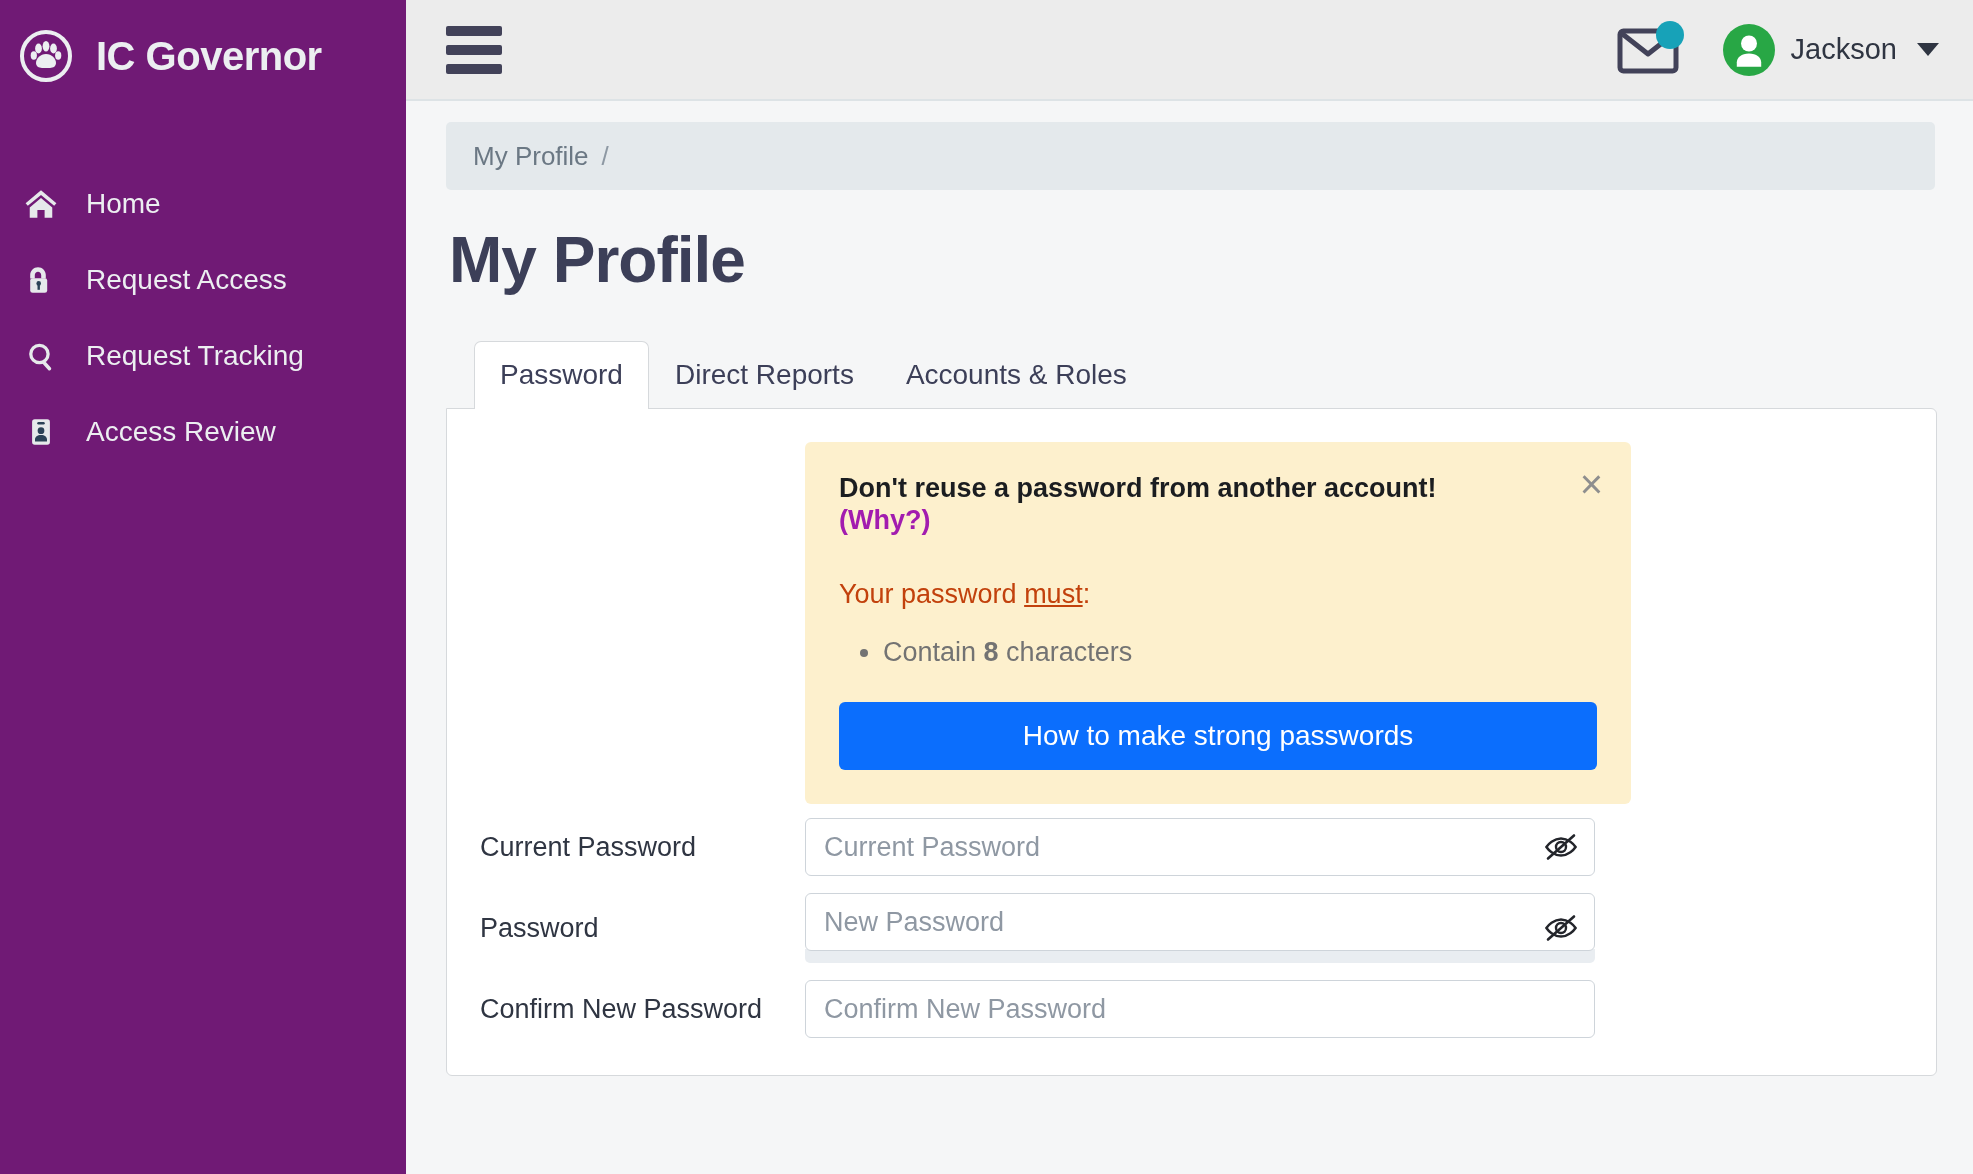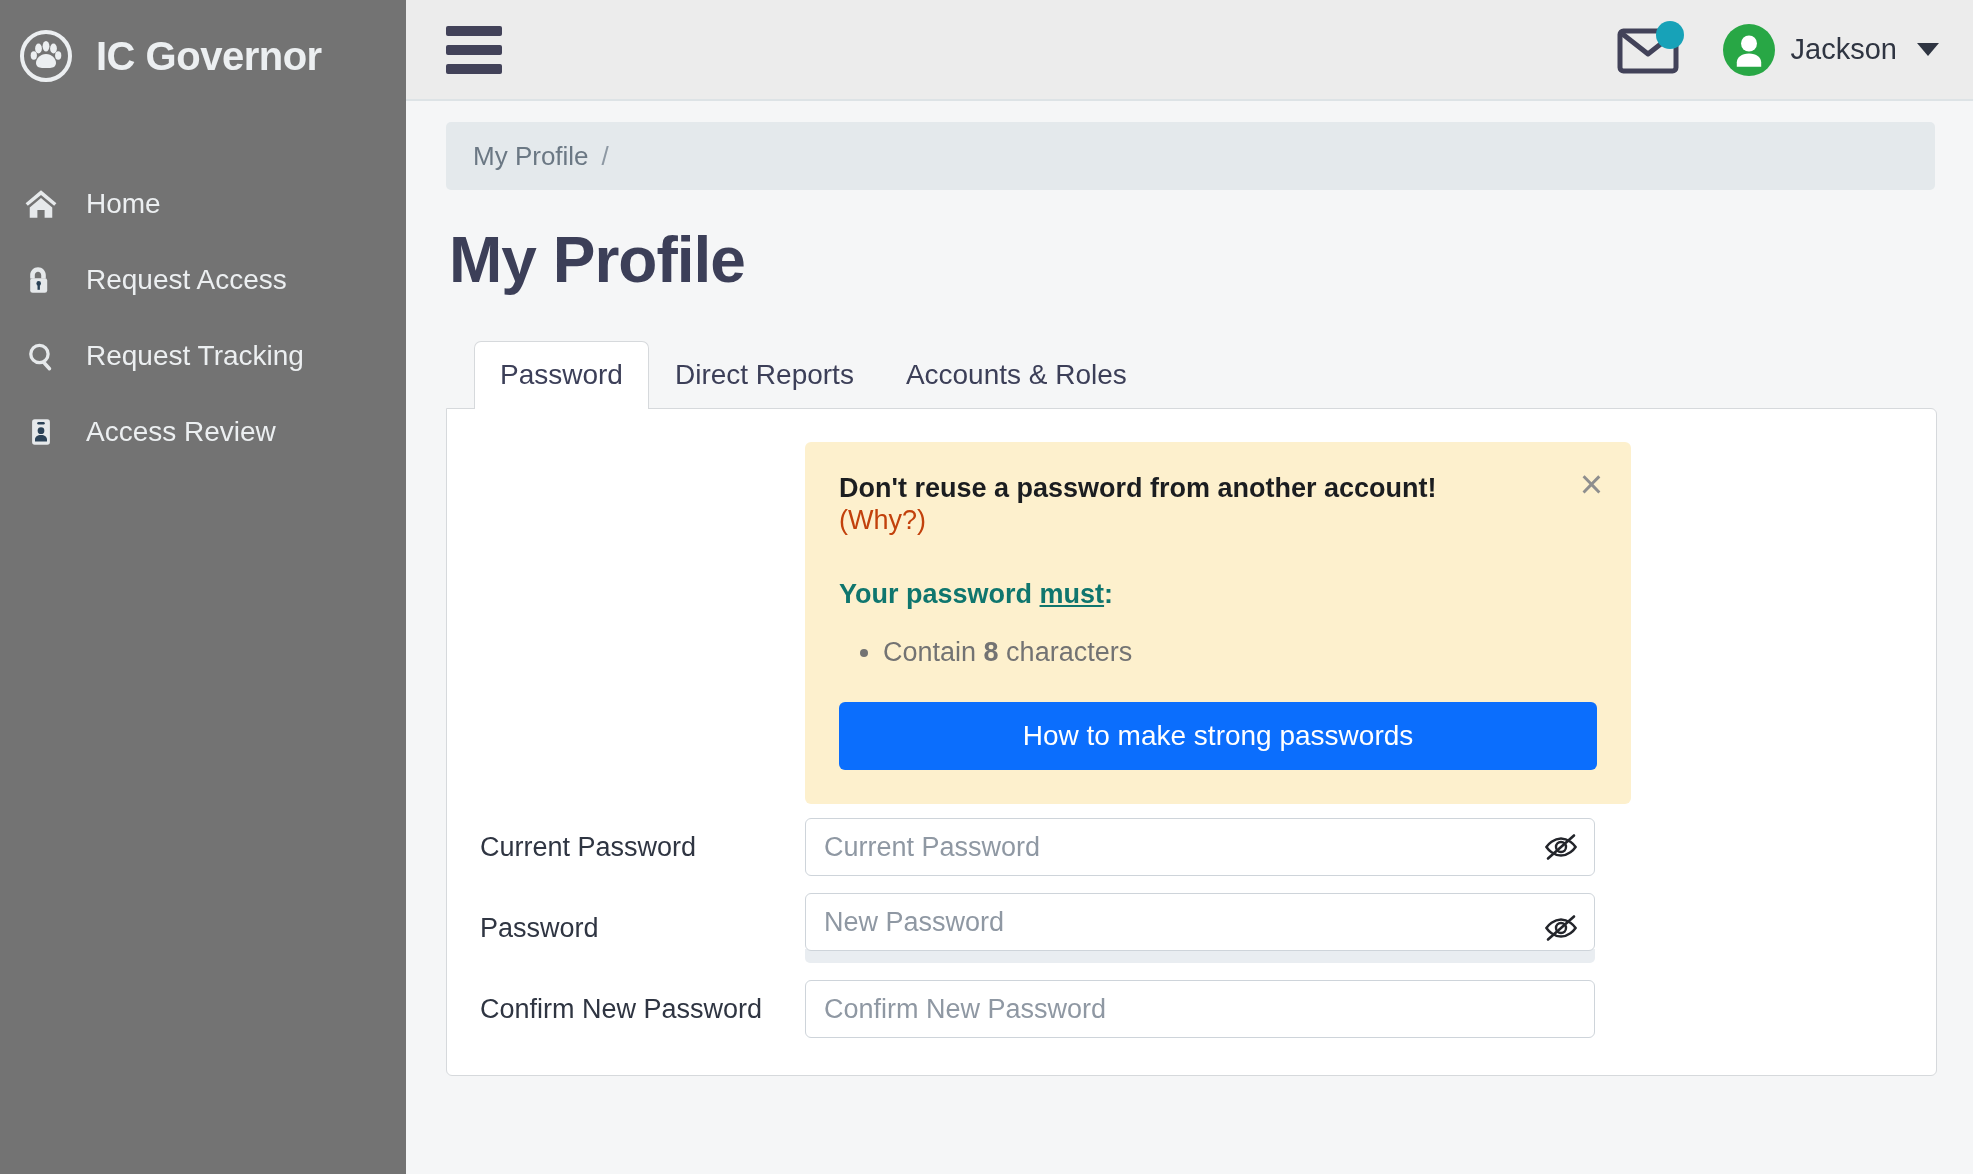--- a/index.html
+++ b/index.html
@@ -9,21 +9,21 @@
     overflow: hidden;
     font-family: "Liberation Sans", sans-serif;
     background: #f5f6f7;
   }
   .app { display: flex; width: 1973px; height: 1174px; }
 
   
   .sidebar {
     width: 406px;
     min-width: 406px;
-    background: #737373;
+    background: #701a75;
     color: #eceff1;
     padding-top: 18px;
   }
   .brand {
     display: flex;
     align-items: center;
     gap: 22px;
     padding: 10px 0 10px 18px;
   }
   .brand-logo { width: 56px; height: 56px; flex: none; }
@@ -207,37 +207,37 @@
     position: relative;
   }
   .alert-heading {
     font-size: 27px;
     font-weight: bold;
     color: #1b1d20;
     padding-right: 70px;
     line-height: 1.2;
   }
   .alert-why {
-    color: #c2410c;
-    font-weight: normal;
+    color: #a21caf;
+    font-weight: bold;
   }
   .alert-close {
     position: absolute;
     top: 22px;
     right: 28px;
     font-size: 40px;
     line-height: 1;
     color: #8e8e8e;
     cursor: pointer;
     font-family: "Liberation Sans", sans-serif;
   }
   .alert-sub {
     font-size: 27px;
-    font-weight: bold;
-    color: #0f766e;
+    font-weight: normal;
+    color: #c2410c;
     margin-top: 42px;
   }
   .alert-sub u { text-decoration: underline; }
   .alert-list {
     margin: 22px 0 0 44px;
   }
   .alert-list li {
     font-size: 27px;
     color: #737373;
     line-height: 1.5;

